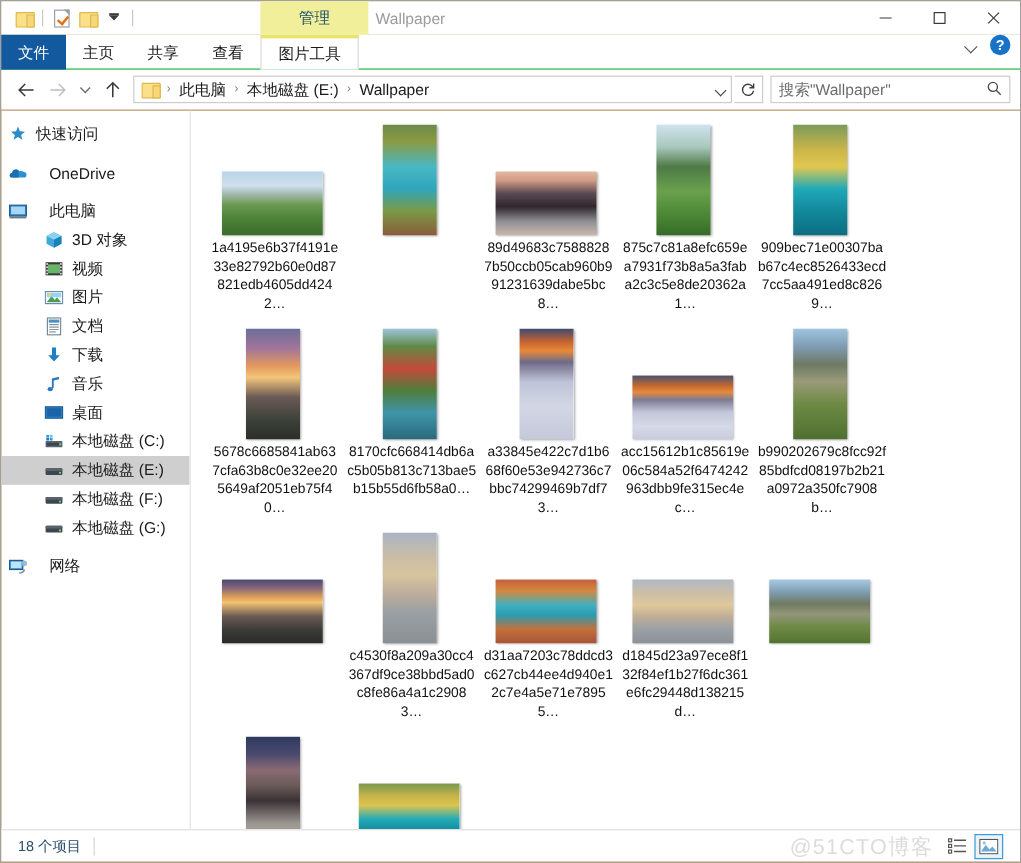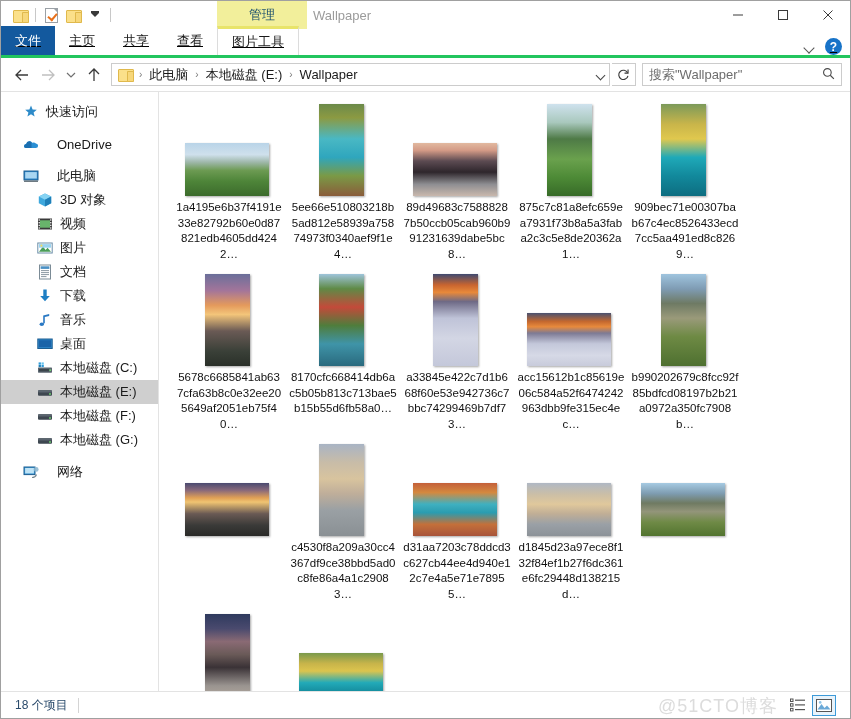--- a/index.html
+++ b/index.html
@@ -86,25 +86,24 @@
   }
   .wc {
     width: 45px; height: 28px;
     display: flex; align-items: center; justify-content: center;
   }
   .wc svg { display: block; }
 
   
   .ribbon {
     height: 29px; flex: 0 0 29px;
-    display: flex; align-items: flex-end;
+    display: flex; align-items: flex-start;
     background: #ffffff;
-    border-bottom: 3px solid #22c55e;
+    border-bottom: 1px solid #22c55e;
     position: relative;
-    text-decoration: underline;
   }
   .tab {
     display: flex; align-items: center; justify-content: center;
     font-size: 13px; color: #1a1a1a;
     padding: 0 14px; height: 29px;
   }
   .tab.file {
     background: #13599e; color: #ffffff;
     min-width: 54px; padding: 0 14px;
   }
@@ -188,21 +187,21 @@
   .sidebar {
     width: 158px; flex: 0 0 158px;
     background: #ffffff;
     border-right: 1px solid #e3e3e3;
     padding-top: 8px;
     overflow: hidden;
   }
   .nav-item {
     height: 24px; display: flex; align-items: center;
     font-size: 13px; color: #1a1a1a;
-    padding-left: 22px; gap: 7px;
+    padding-left: 6px; gap: 7px;
   }
   .nav-item.lvl1 { padding-left: 36px; }
   .nav-item.sel { background: #cfcfcf; }
   .nav-item.gap { margin-top: 8px; gap: 18px; }
   .nav-ic { width: 16px; height: 16px; flex: 0 0 16px; position: relative; }
 
   .content {
     flex: 1 1 auto; background: #ffffff;
     padding: 8px 0 0 12px;
     position: relative; overflow: hidden;
@@ -514,21 +513,20 @@
           <div class="tile">
             <div class="thumbwrap">
               <div class="thumb" style="width: 84px; height: 53px; background: linear-gradient(rgb(185, 212, 232) 0%, rgb(207, 224, 236) 22%, rgb(159, 184, 171) 36%, rgb(108, 154, 82) 52%, rgb(78, 133, 57) 72%, rgb(60, 107, 44) 100%);"></div>
             </div>
             <div class="tile-name">1a4195e6b37f4191e33e82792b60e0d87821edb4605dd4242…</div>
           </div>
           <div class="tile">
             <div class="thumbwrap">
               <div class="thumb" style="width: 45px; height: 92px; background: linear-gradient(rgb(107, 138, 74) 0%, rgb(140, 154, 66) 15%, rgb(73, 184, 196) 38%, rgb(47, 166, 189) 58%, rgb(122, 154, 70) 78%, rgb(138, 92, 58) 100%);"></div>
             </div>
-            <div class="tile-name">5ee66e510803218b5ad812e58939a75874973f0340aef9f1e4…</div>
           </div>
           <div class="tile">
             <div class="thumbwrap">
               <div class="thumb" style="width: 84px; height: 53px; background: linear-gradient(rgb(226, 185, 160) 0%, rgb(211, 154, 134) 14%, rgb(92, 75, 82) 34%, rgb(46, 38, 44) 55%, rgb(142, 142, 146) 78%, rgb(201, 184, 173) 100%);"></div>
             </div>
             <div class="tile-name">89d49683c75888287b50ccb05cab960b991231639dabe5bc8…</div>
           </div>
           <div class="tile">
             <div class="thumbwrap">
               <div class="thumb" style="width: 45px; height: 92px; background: linear-gradient(rgb(207, 226, 238) 0%, rgb(169, 200, 189) 20%, rgb(78, 122, 70) 38%, rgb(106, 161, 77) 60%, rgb(77, 138, 54) 80%, rgb(55, 107, 40) 100%);"></div>

